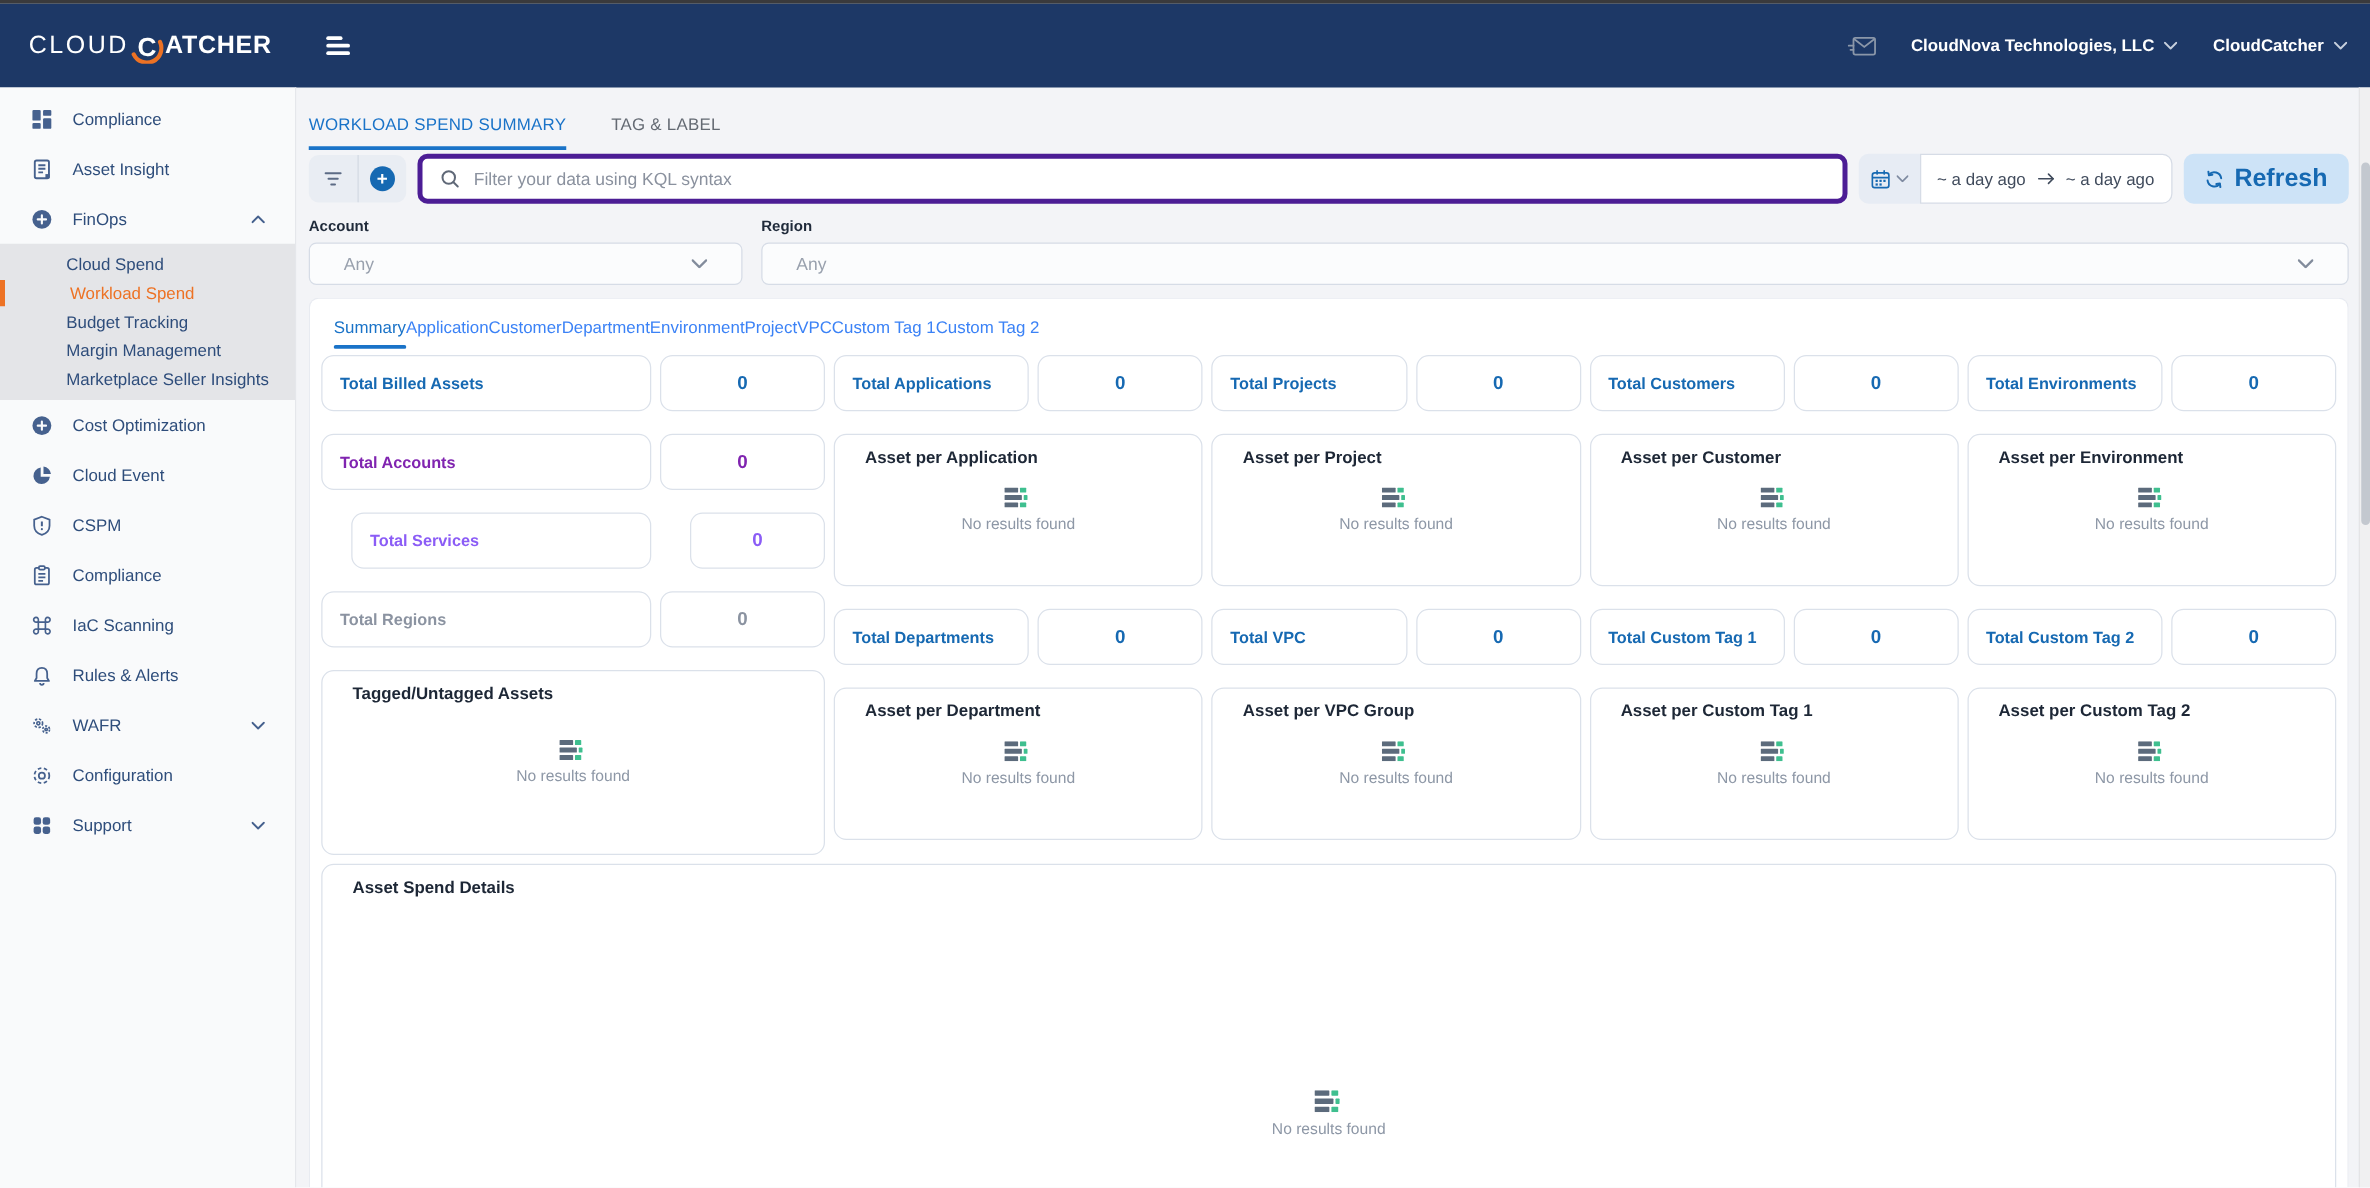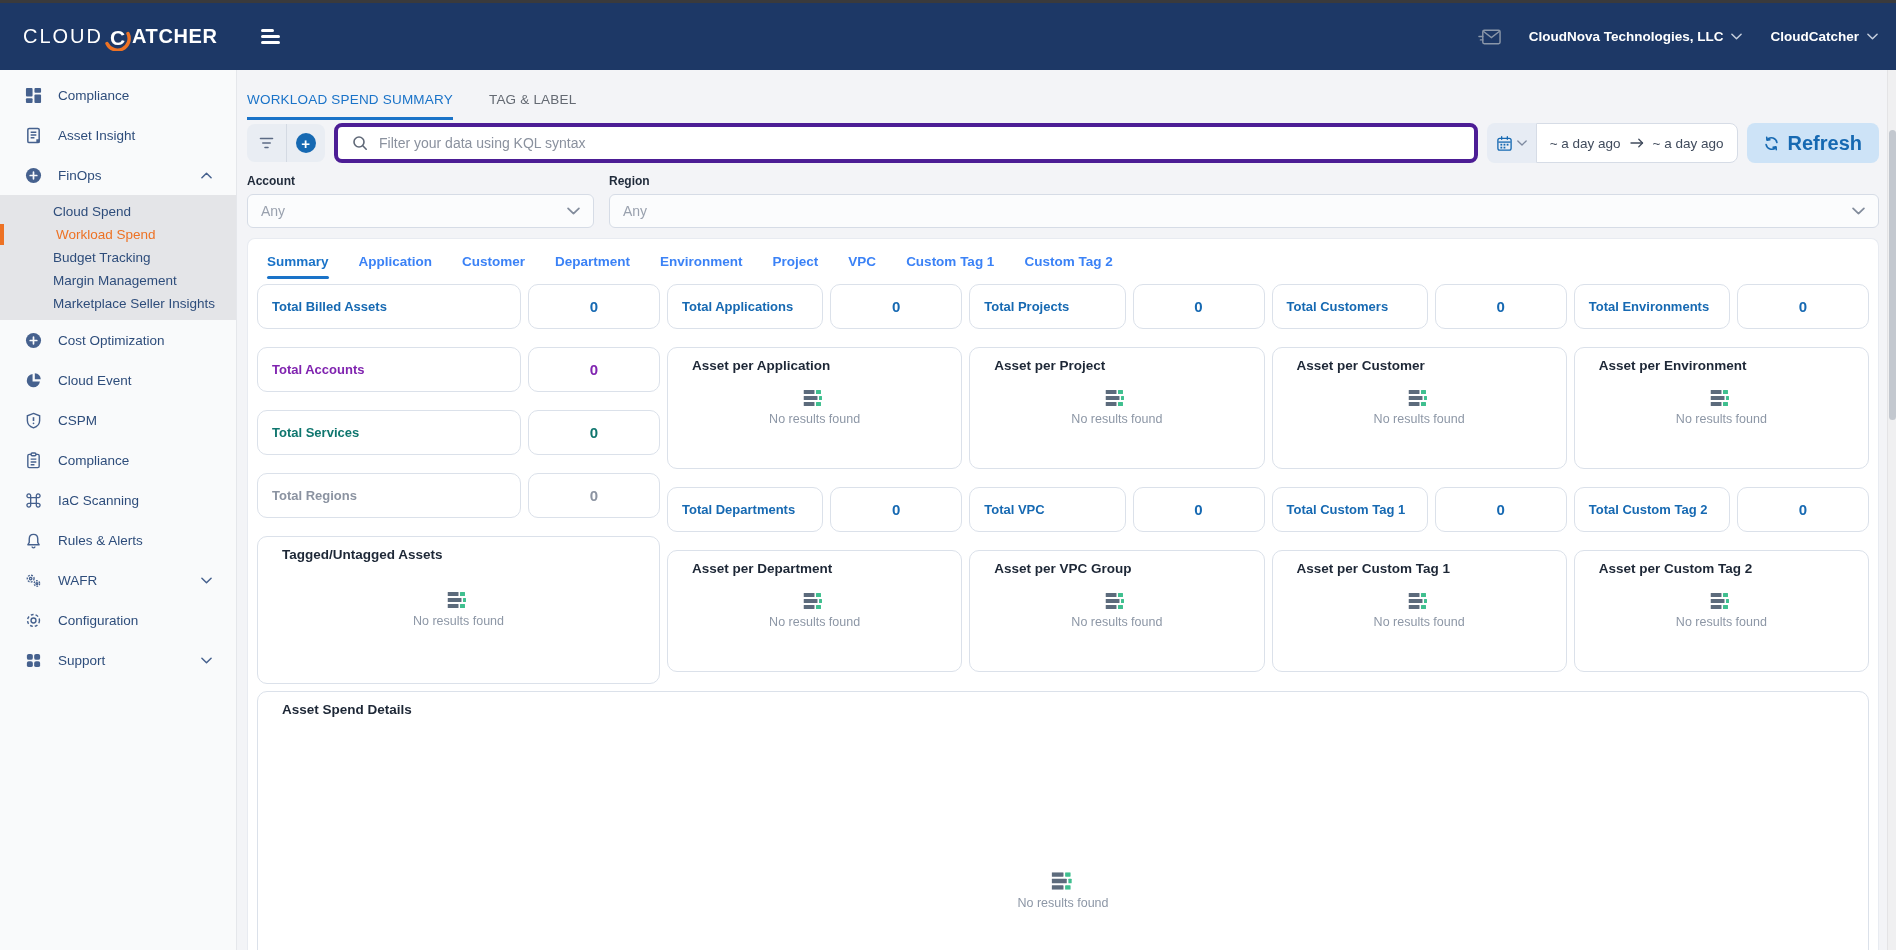--- a/index.html
+++ b/index.html
@@ -54,38 +54,38 @@
   .cal-seg { height:40px; background:#e7ecf4; border-radius:8px 0 0 8px; display:flex; align-items:center; justify-content:center; gap:4px; padding:0 9px; cursor:pointer; }
   .cal-seg .chev { color:#7e8aa0; display:flex; }
   .date-box { height:40px; background:#fff; border:1px solid #d6dce6; border-radius:0 8px 8px 0; display:flex; align-items:center; gap:9px; padding:0 13px; font-size:13.5px; color:#404b5c; cursor:pointer; }
   .refresh-btn { height:40px; flex:none; background:#cde3f7; border:none; border-radius:8px; color:#1669b2; font-weight:700; font-size:20px; font-family:"Liberation Sans",sans-serif; display:flex; align-items:center; gap:9px; padding:0 17px; cursor:pointer; }
 
   
   .ar-row { display:flex; gap:15px; margin:11px 17px 0 10px; flex:none; }
   .ar-col.account { width:347px; flex:none; }
   .ar-col.region { flex:1; }
   .ar-label { font-size:12px; font-weight:700; color:#1f2a3a; margin-bottom:6px; }
-  .ar-select { height:34px; background:#fbfcfd; border:1px solid #d6dce6; border-radius:6px; display:flex; align-items:center; justify-content:space-between; padding:0 13px; font-size:14px; color:#99a1ae; cursor:pointer; }
+  .ar-select { height:34px; background:#fbfcfd; border:1px solid #d6dce6; border-radius:6px; display:flex; align-items:center; justify-content:space-between; padding:0 27px; font-size:14px; color:#99a1ae; cursor:pointer; }
   .ar-select .chev { color:#828c9c; display:flex; }
 
   
   .main-card { background:#fff; border:1px solid #e8ebf1; border-bottom:none; border-radius:8px 8px 0 0; margin:10px 17px 0 10px; flex:1; padding:0 9px; overflow:hidden; }
-  .subtabs { display:flex; gap:30px; padding:0 10px; height:45px; align-items:flex-start;font-weight:bold; }
+  .subtabs { display:flex; padding:0 10px; height:45px; align-items:flex-start; }
   .subtab { font-size:13.5px; color:#3b82f6; cursor:pointer; position:relative; height:100%; display:flex; align-items:center; }
   .subtab.active { color:#1a73c8; }
   .subtab.active::after { content:""; position:absolute; left:0; right:0; bottom:5px; height:3px; border-radius:2px; background:#1a73c8; }
 
   
   .content-grid { display:grid; grid-template-columns:403px repeat(4,1fr); gap:7px; align-items:start; }
   .colstack { display:flex; flex-direction:column; gap:18px; min-width:0; }
   .stat-pair { display:grid; grid-template-columns:1fr 132px; gap:7px; }
   .stat-label-card,.stat-value-card { height:45px; background:#fff; border:1px solid #dbe1ea; border-radius:10px; display:flex; align-items:center; }
   .stat-label-card { padding:0 14px; font-size:13px; font-weight:700; cursor:pointer; }
   .stat-value-card { justify-content:center; font-size:15px; font-weight:700; }
-  .c-blue { color:#1669b2; } .c-purple { color:#8024b0; } .c-magenta { color:#0f766e; } .c-gray { color:#8b93a1; }
+  .c-blue { color:#1669b2; } .c-purple { color:#8024b0; } .c-magenta { color:#8b5cf6;margin-left:24px; } .c-gray { color:#8b93a1; }
   .panel { background:#fff; border:1px solid #dbe1ea; border-radius:10px; padding:10px 24px; position:relative; }
   .panel-title { font-size:13.5px; font-weight:700; color:#1d2736; }
   .chart-panel { height:122px; }
   .tagged-panel { height:148px; }
   .details-panel { height:400px; margin-top:7px; }
   .empty-state { position:absolute; top:50%; left:50%; transform:translate(-50%,-50%); display:flex; flex-direction:column; align-items:center; gap:6px; }
   .empty-text { font-size:12.5px; color:#8d97a6; white-space:nowrap; }
 
   
   .scroll-track { position:absolute; right:0; top:70px; bottom:0; width:9px; background:#f0f0f1; border-left:1px solid #e4e4e6; }

